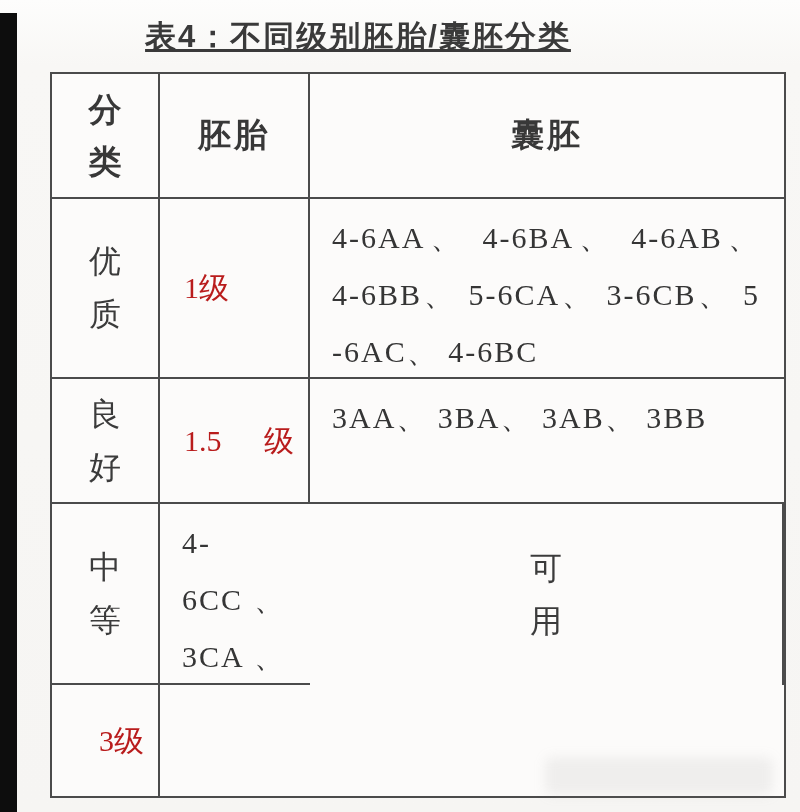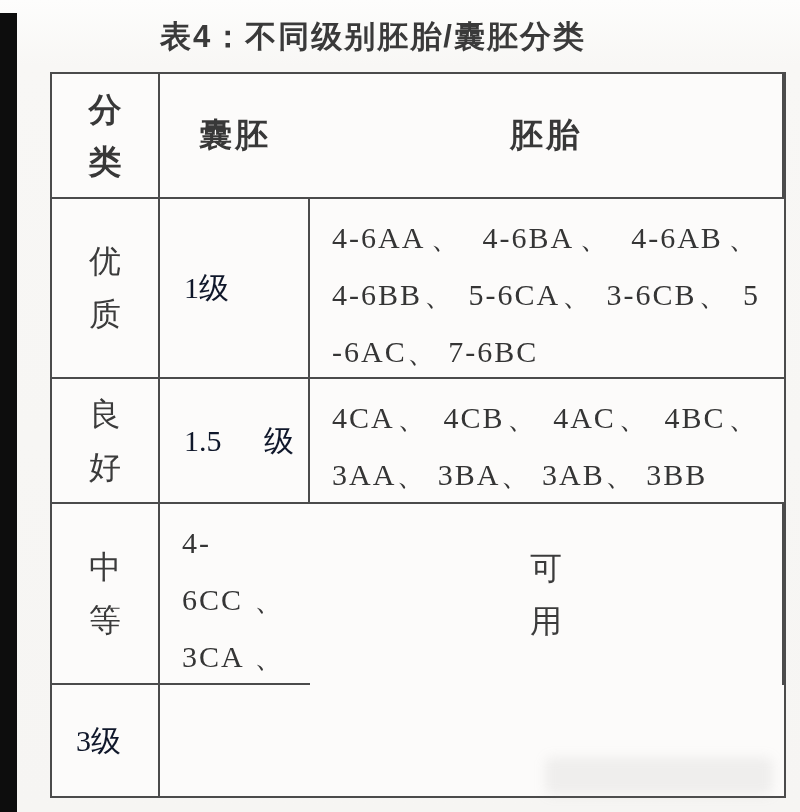--- a/index.html
+++ b/index.html
@@ -13,58 +13,59 @@
   }
   .page {
     position:absolute; left:0; top:0; width:800px; height:812px;
     background:linear-gradient(180deg,#fdfdfc 0%, #f8f7f5 8%, #f6f5f3 100%);
   }
   .edge-bar {
     position:absolute; left:0; top:13px; width:17px; height:799px;
     background:#0d0d0d;
   }
   .title {
-    position:absolute; left:15px; top:16px; width:716px;
+    position:absolute; left:0; top:16px; width:716px;
     text-align:center;
     font-family:"Liberation Sans", sans-serif;
     font-weight:700;
     font-size:31px;
     letter-spacing:2px;
     color:#3a3a3a;
+    text-decoration:underline;
   }
   .tbl {
     position:absolute; left:50px; top:72px; width:736px; height:726px;
     border:2px solid #4b4b4b;
     background:#fcfbfa;
     display:grid;
     grid-template-columns:108px 150px 1fr;
     grid-template-rows:125px 180px 125px 181px 1fr;
   }
   .cell {
     border-right:2px solid #4b4b4b;
     border-bottom:2px solid #4b4b4b;
     display:flex; flex-direction:column; justify-content:center;
     overflow:hidden;
   }
   .lastcol { border-right:none; }
-  .lastrow { border-bottom:none; }
+  .lastrow { border-bottom:none;align-items:flex-end; }
 
   .c1 {
     align-items:center; text-align:center;
     font-size:32px; line-height:53px; color:#3b3b3b;
   }
   .hd {
     font-family:"Liberation Sans", sans-serif;
     font-weight:700; font-size:33px; color:#383838;
   }
   .hd.c1 { line-height:52px; }
   .hd-center { align-items:center; text-align:center; letter-spacing:3px; }
   .c2 {
     padding:0 14px 0 24px;
-    font-size:30px; line-height:50px; color:#0f172a;
+    font-size:30px; line-height:50px; color:#b91c1c;
     justify-content:center;
   }
   .c3 {
     padding:10px 24px 0 22px;
     font-size:30px; line-height:57px; letter-spacing:2px;
     color:#353535;
     justify-content:flex-start;
   }
   .jl { text-align:justify; text-align-last:justify; }
   .watermark {
@@ -82,49 +83,48 @@
   <div class="edge-bar"></div>
 
   <div class="title">表4：不同级别胚胎/囊胚分类</div>
 
   <div class="tbl">
 
     <div class="cell c1 hd">
       <div>分</div>
       <div>类</div>
     </div>
+    <div class="cell hd hd-center">
+      <div>胚胎</div>
+    </div>
     <div class="cell hd hd-center lastcol">
       <div>囊胚</div>
-    </div>
-    <div class="cell hd hd-center">
-      <div>胚胎</div>
     </div>
 
     <div class="cell c1">
       <div>优</div>
       <div>质</div>
     </div>
     <div class="cell c2">
       <div>1级</div>
     </div>
     <div class="cell c3 lastcol">
       <div class="jl">4-6AA、 4-6BA、 4-6AB、</div>
       <div class="jl">4-6BB、 5-6CA、 3-6CB、 5</div>
-      <div>-6AC、 7-6BC</div>
+      <div>-6AC、 4-6BC</div>
     </div>
 
     <div class="cell c1">
       <div>良</div>
       <div>好</div>
     </div>
     <div class="cell c2">
       <div class="jl">1.5 级</div>
     </div>
     <div class="cell c3 lastcol">
-      <div class="jl">4CA、 4CB、 4AC、 4BC、</div>
       <div>3AA、 3BA、 3AB、 3BB</div>
     </div>
 
     <div class="cell c1">
       <div>中</div>
       <div>等</div>
     </div>
     <div class="cell c3 lastcol">
       <div class="jl">4-6CC、 3CA、 3CB、 3AC</div>
       <div>、 2BB</div>

